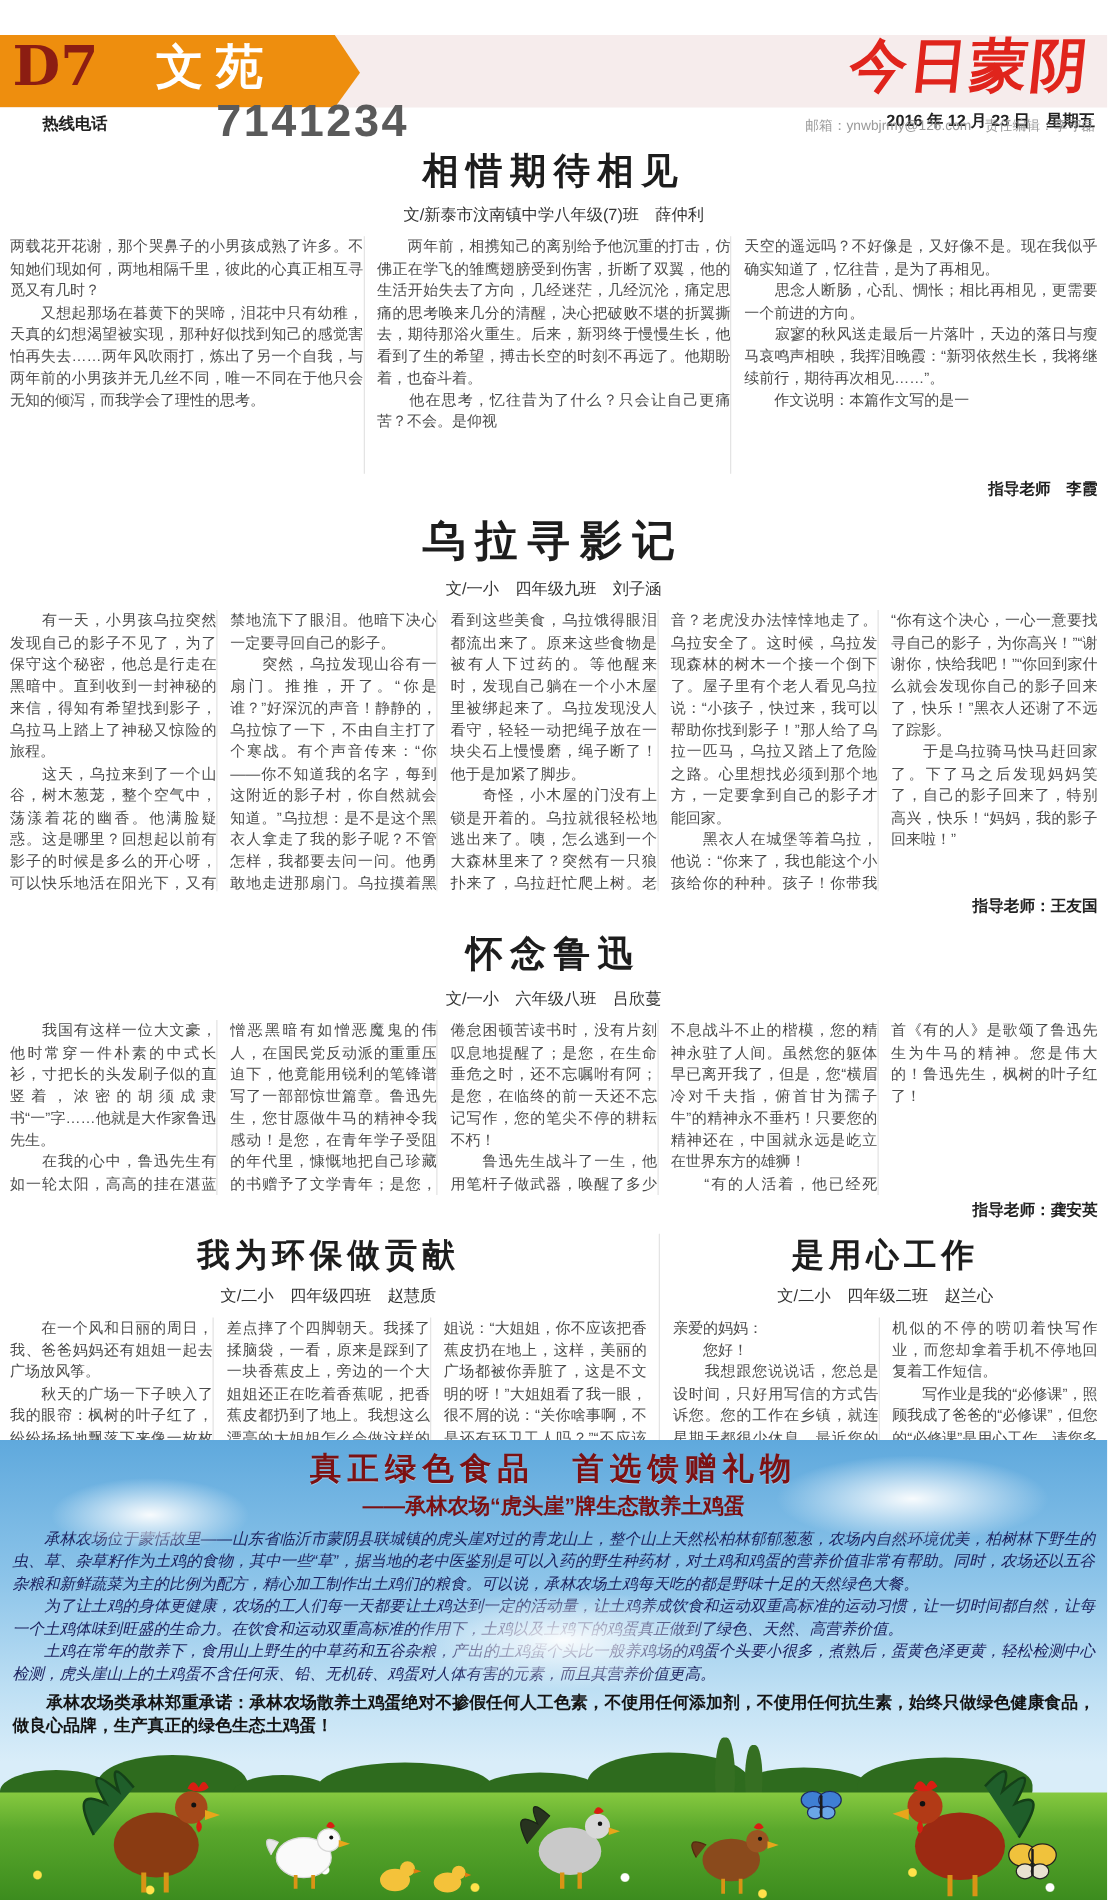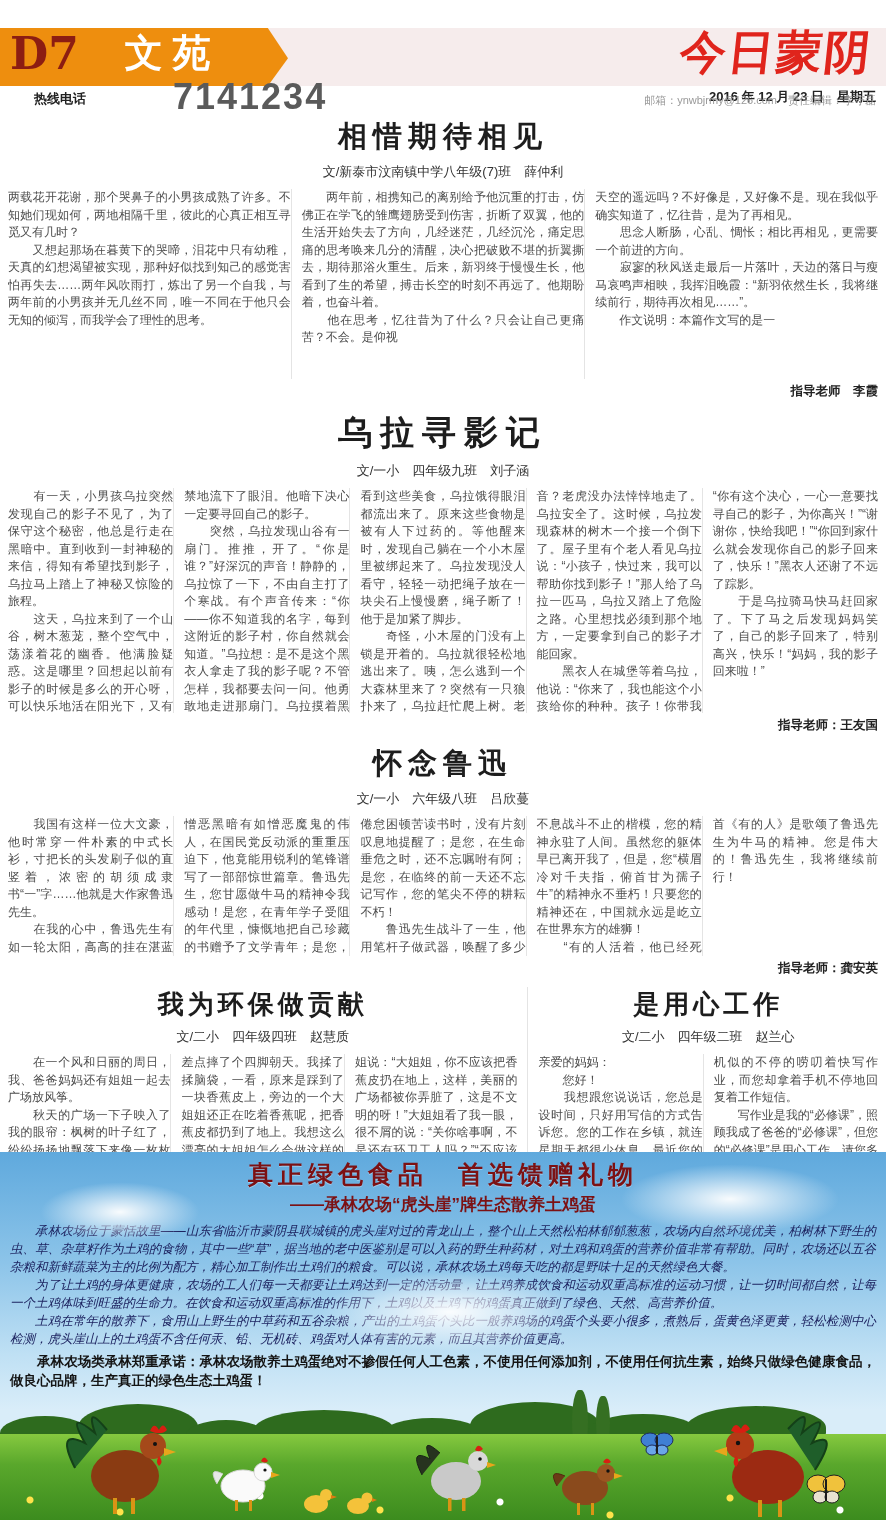--- a/index.html
+++ b/index.html
@@ -130,21 +130,21 @@
       <div class="a-title t-md">怀念鲁迅</div>
       <div class="a-byline">文/一小　六年级八班　吕欣蔓</div>
       <div class="cols h-a3">
         <div class="col">　　我国有这样一位大文豪，他时常穿一件朴素的中式长衫，寸把长的头发刷子似的直竖着，浓密的胡须成隶书“一”字……他就是大作家鲁迅先生。
 　　在我的心中，鲁迅先生有如一轮太阳，高高的挂在湛蓝的天空中，散发着温暖与光芒。他是一个</div>
         <div class="col">憎恶黑暗有如憎恶魔鬼的伟人，在国民党反动派的重重压迫下，他竟能用锐利的笔锋谱写了一部部惊世篇章。鲁迅先生，您甘愿做牛马的精神令我感动！是您，在青年学子受阻的年代里，慷慨地把自己珍藏的书赠予了文学青年；是您，在</div>
         <div class="col">倦怠困顿苦读书时，没有片刻叹息地提醒了；是您，在生命垂危之时，还不忘嘱咐有阿；是您，在临终的前一天还不忘记写作，您的笔尖不停的耕耘不朽！
 　　鲁迅先生战斗了一生，他用笔杆子做武器，唤醒了多少迷在“睡梦”中的群众。您是生命</div>
         <div class="col">不息战斗不止的楷模，您的精神永驻了人间。虽然您的躯体早已离开我了，但是，您“横眉冷对千夫指，俯首甘为孺子牛”的精神永不垂朽！只要您的精神还在，中国就永远是屹立在世界东方的雄狮！
 　　“有的人活着，他已经死了；有的人死了，他还活着……”这</div>
-        <div class="col">首《有的人》是歌颂了鲁迅先生为牛马的精神。您是伟大的！鲁迅先生，我将继续前行！</div>
+        <div class="col">首《有的人》是歌颂了鲁迅先生为牛马的精神。您是伟大的！鲁迅先生，枫树的叶子红了！</div>
       </div>
       <div class="credit">指导老师：龚安英</div>
     </div>
 
     <div class="two-up">
       <div class="article art-left">
         <div class="a-title t-sm">我为环保做贡献</div>
         <div class="a-byline">文/二小　四年级四班　赵慧质</div>
         <div class="cols h-a4">
           <div class="col">　　在一个风和日丽的周日，我、爸爸妈妈还有姐姐一起去广场放风筝。

